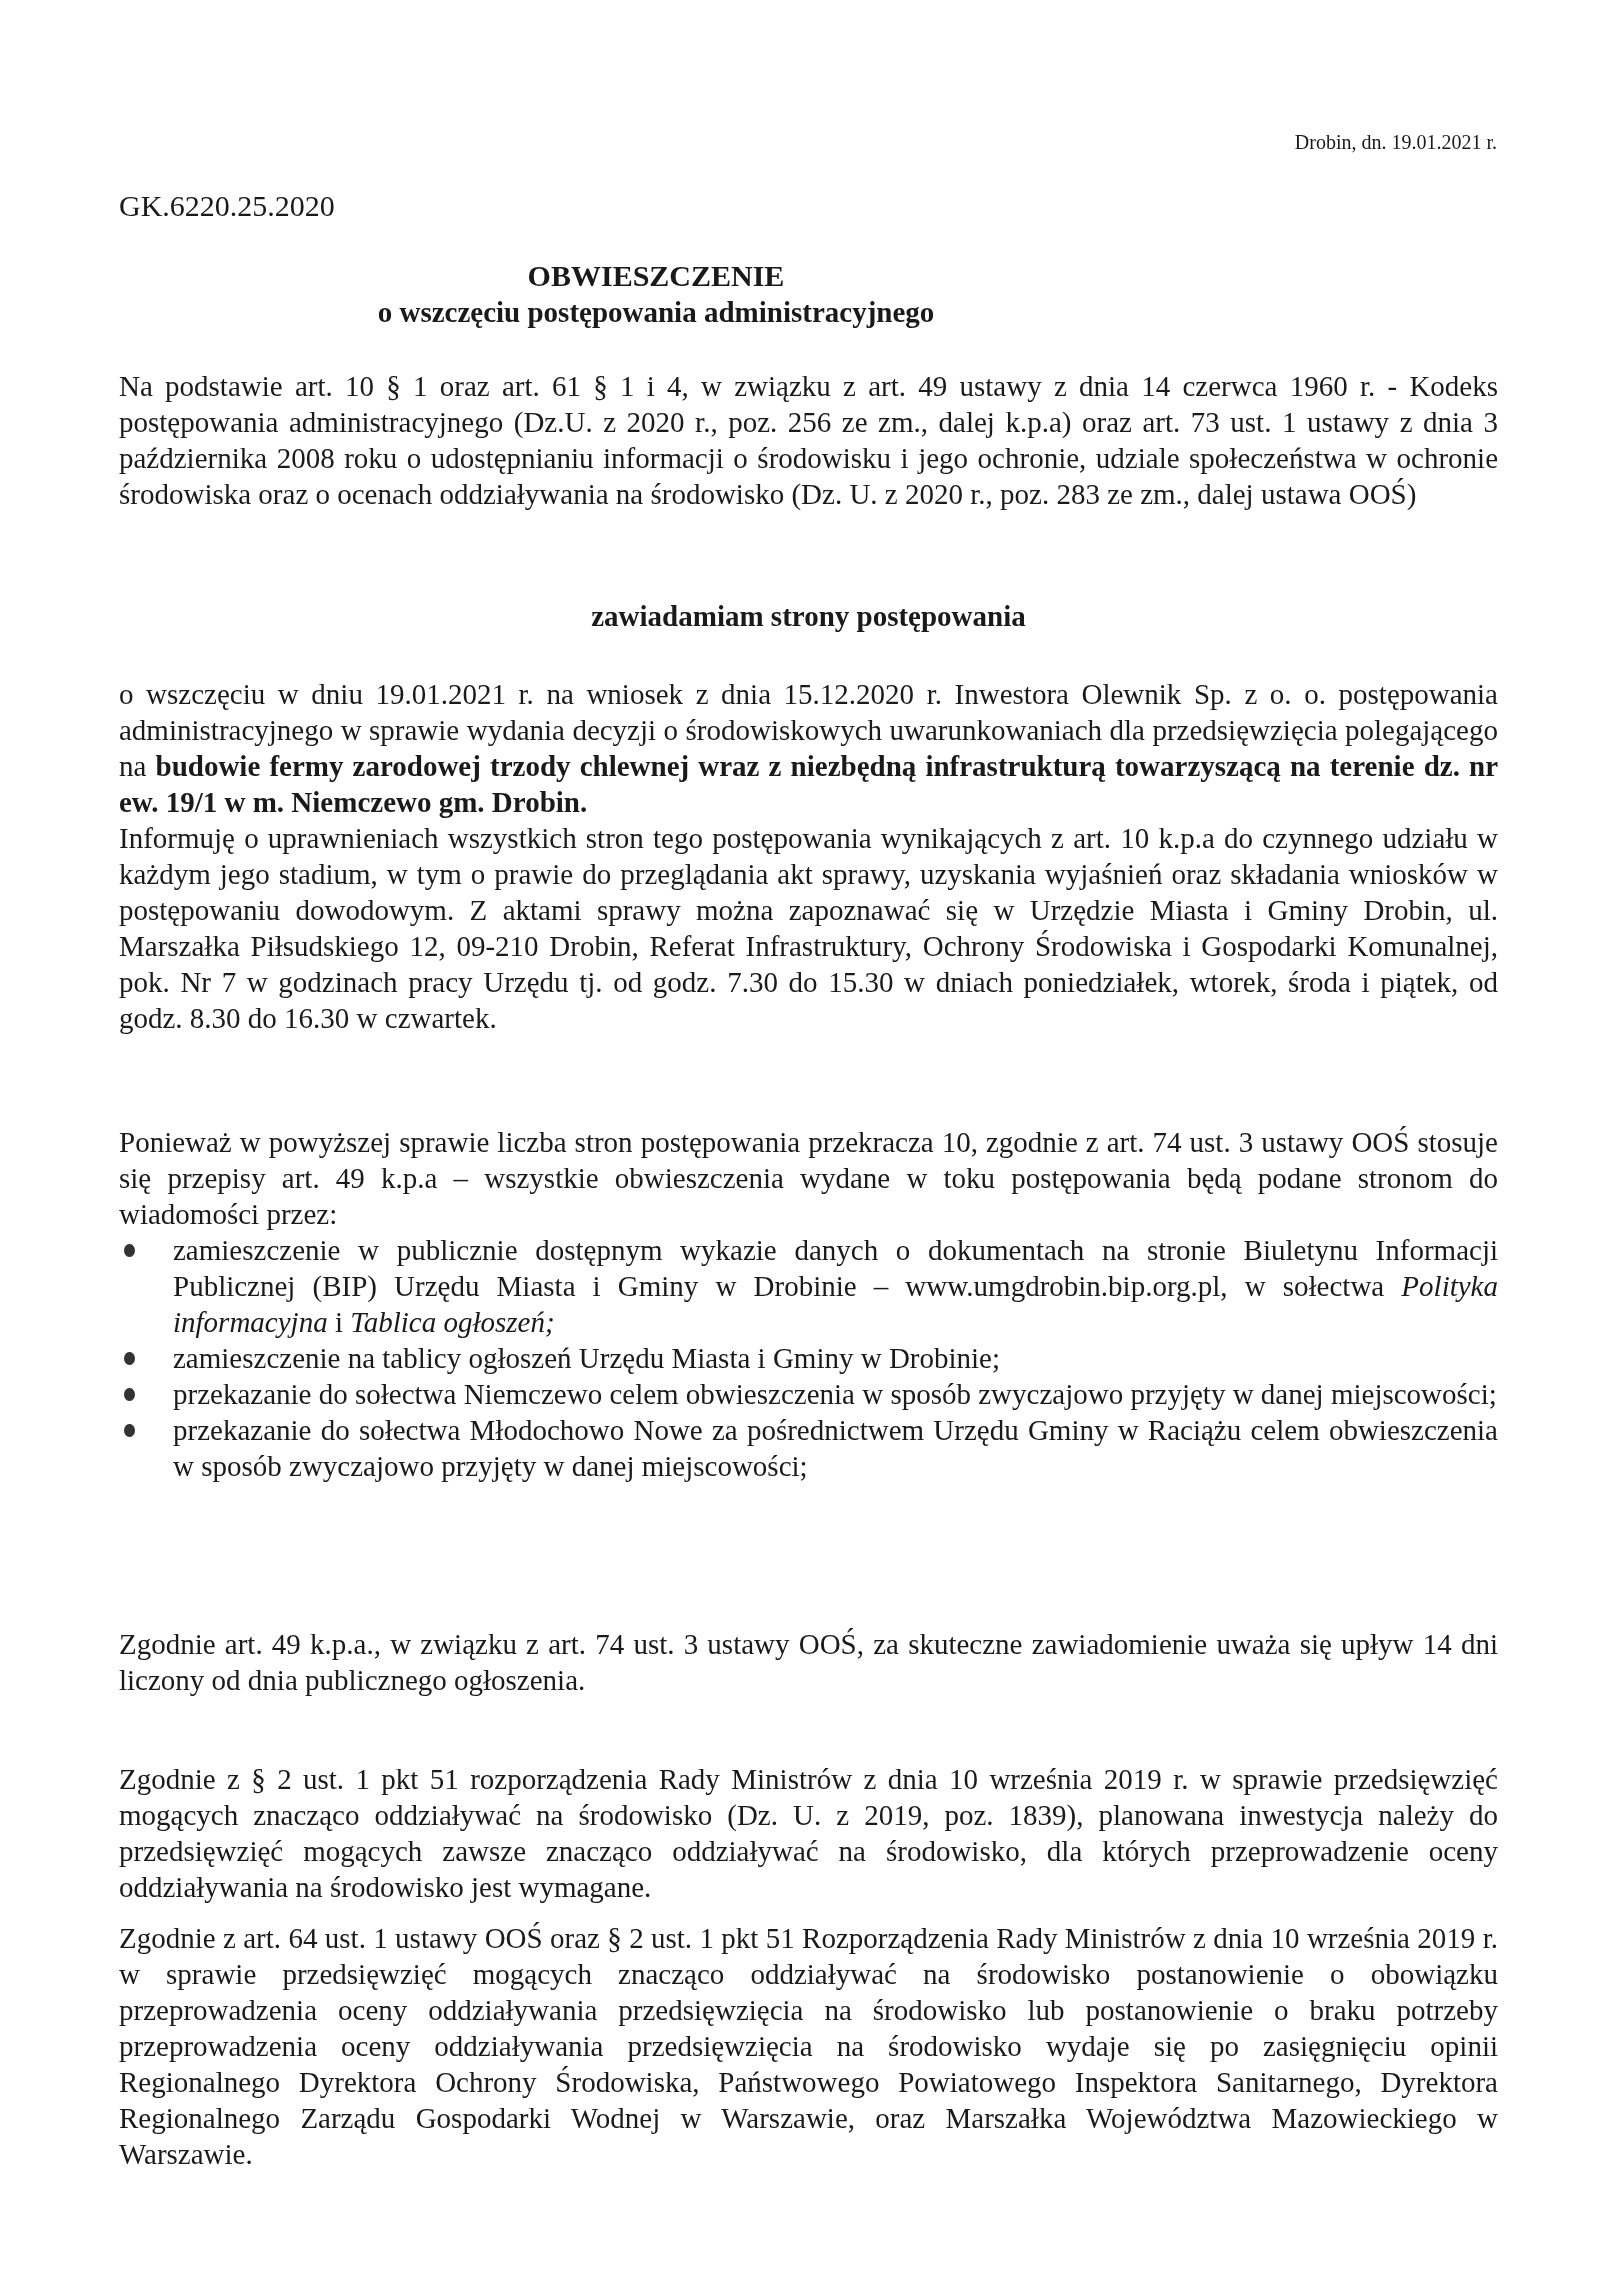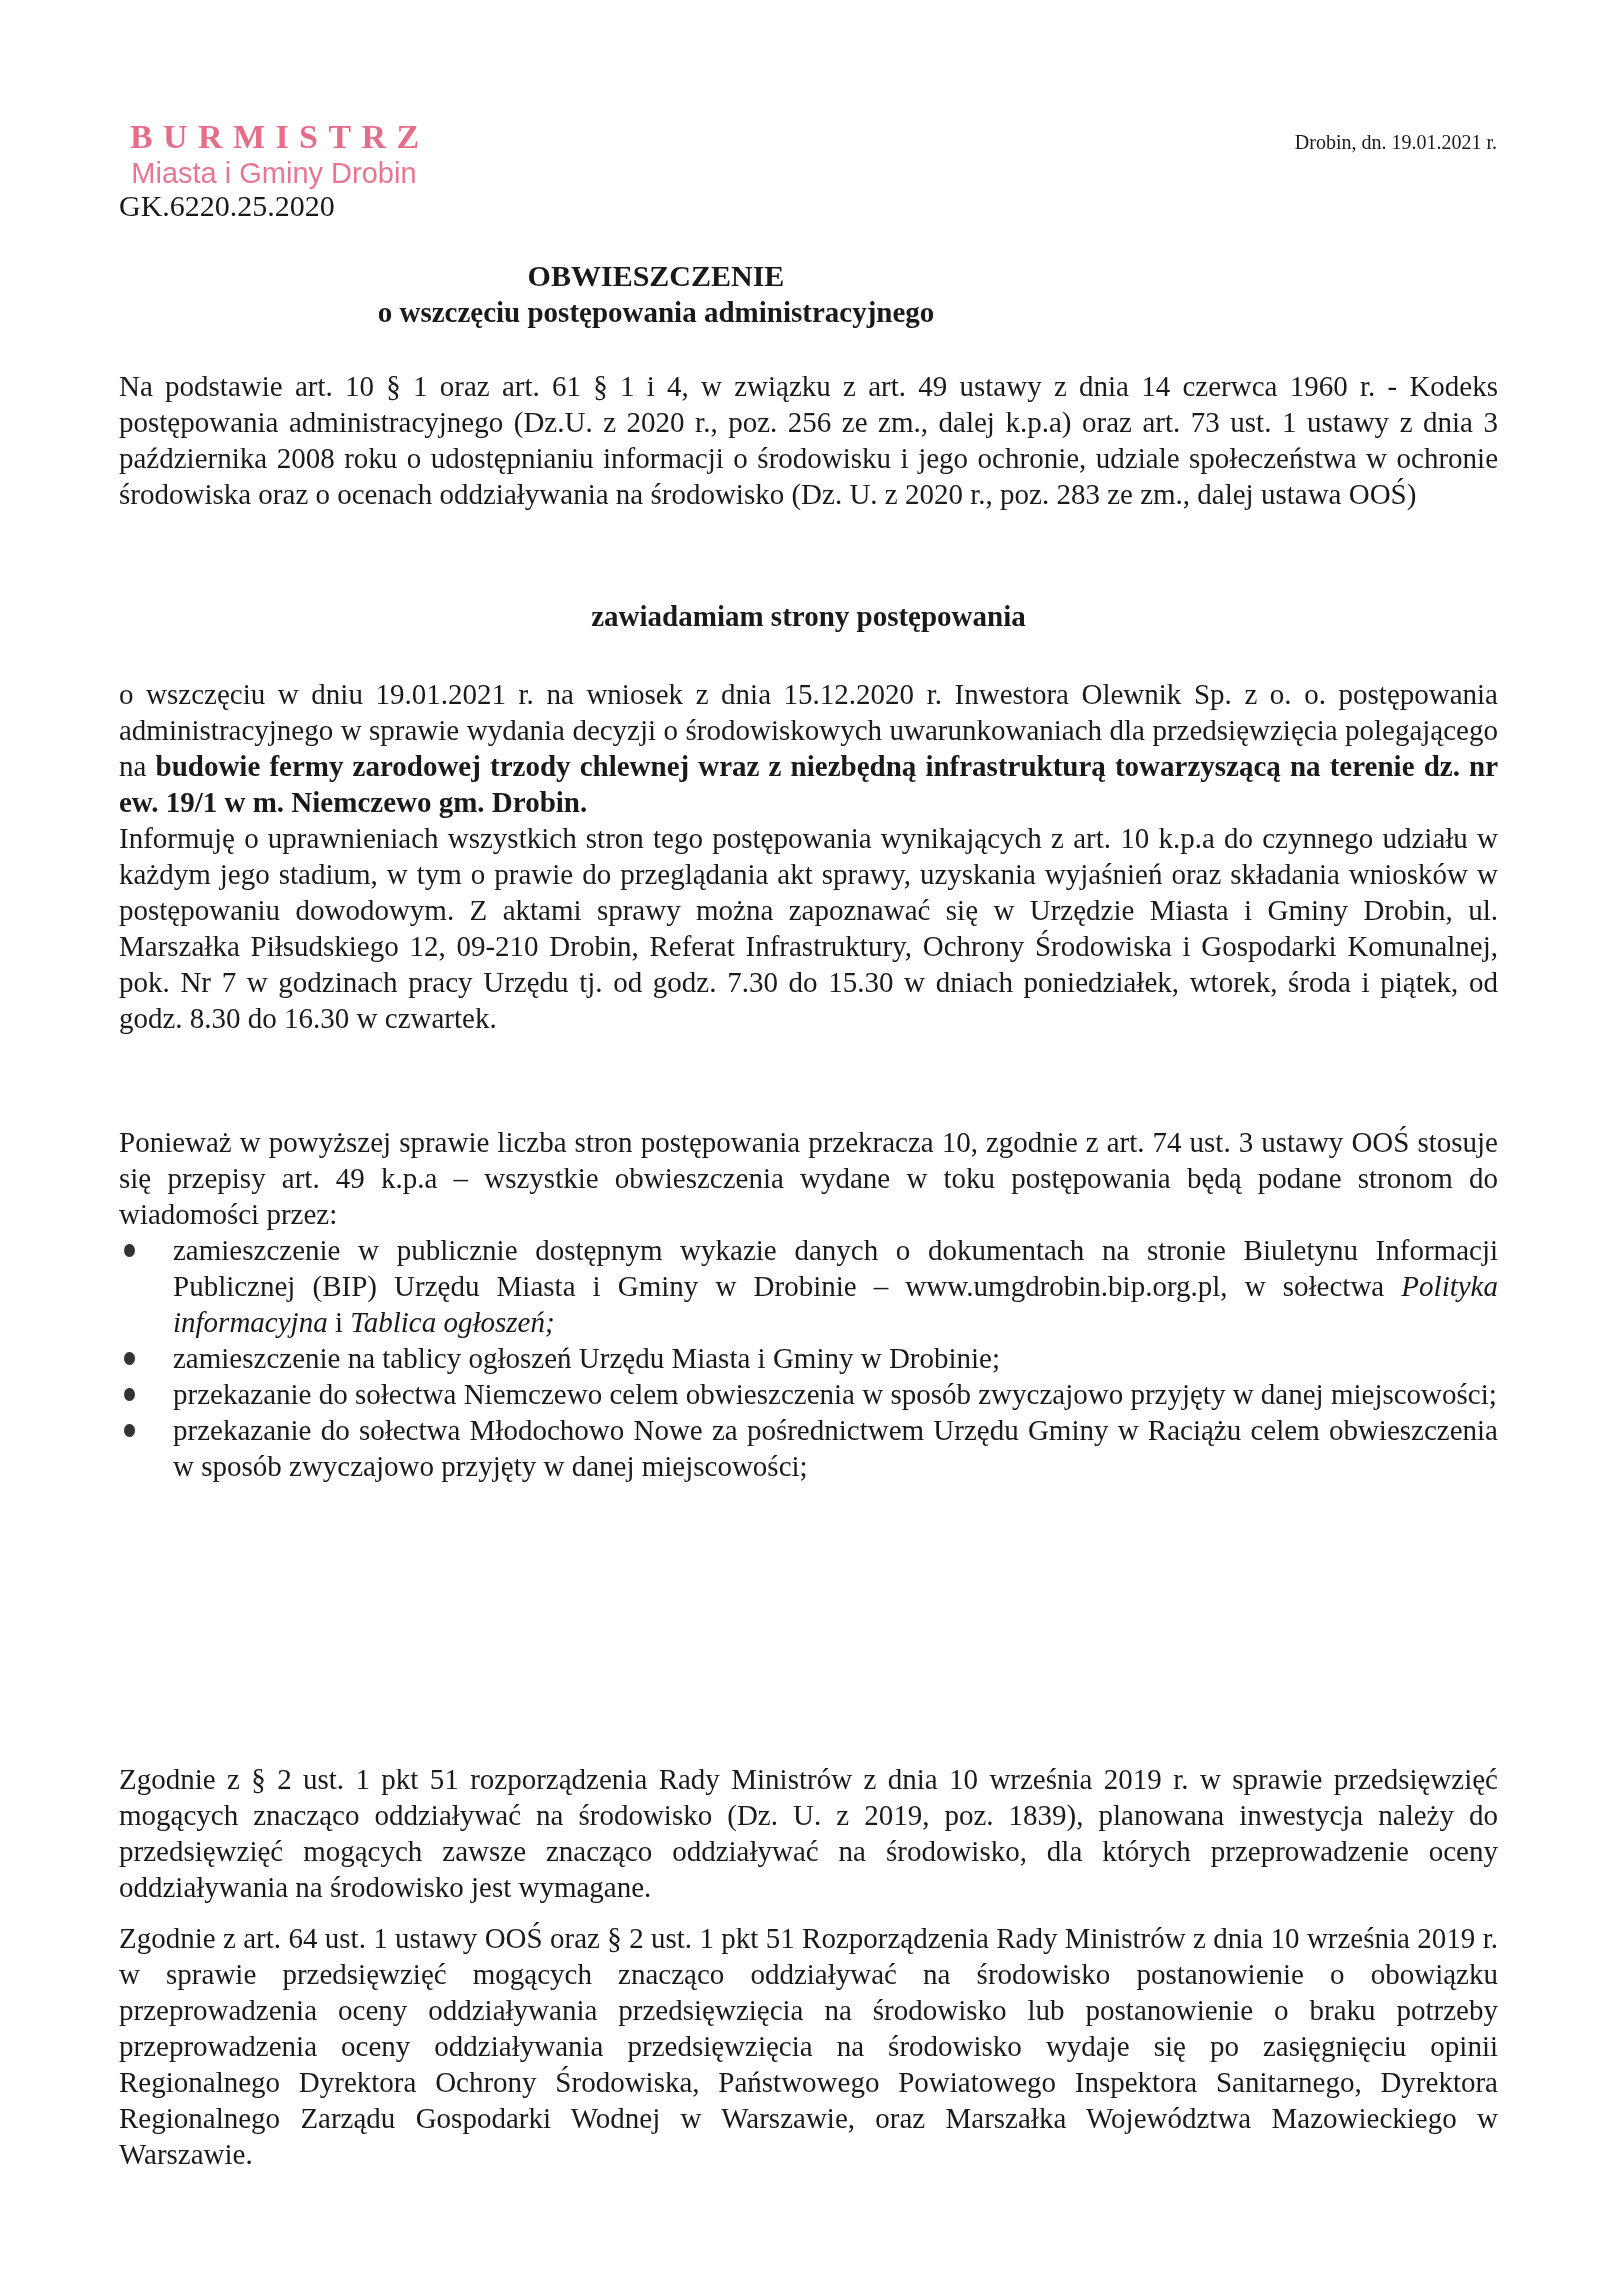--- a/index.html
+++ b/index.html
@@ -44,24 +44,20 @@
   ul.bullets li .bullet {
     position: absolute; left: 5.2px; top: 11.7px; width: 10.4px; height: 13px;
     border-radius: 50%; background: #333;
   }
 </style>
 </head>
 <body>
 
 <div class="page">
 
-  <div class="stamp">
-    <div class="stamp-line1">BURMISTRZ</div>
-    <div class="stamp-line2">Miasta i Gminy Drobin</div>
-  </div>
 
   <div class="ref">GK.6220.25.2020</div>
   <div class="date">Drobin, dn. 19.01.2021 r.</div>
 
   <div class="title-block">
     <div class="title">OBWIESZCZENIE</div>
     <div class="subtitle">o wszczęciu postępowania administracyjnego</div>
   </div>
 
   <div class="body" style="top:368px;">
@@ -92,20 +88,23 @@
         <span class="bullet"></span>
         <span>przekazanie do sołectwa Niemczewo celem obwieszczenia w sposób zwyczajowo przyjęty w danej miejscowości;</span>
       </li>
       <li>
         <span class="bullet"></span>
         <span>przekazanie do sołectwa Młodochowo Nowe za pośrednictwem Urzędu Gminy w Raciążu celem obwieszczenia w sposób zwyczajowo przyjęty w danej miejscowości;</span>
       </li>
     </ul>
   </div>
 
+  <div class="body" style="top:1626px;">
+    <p>Zgodnie art. 49 k.p.a., w związku z art. 74 ust. 3 ustawy OOŚ, za skuteczne zawiadomienie uważa się upływ 14 dni liczony od dnia publicznego ogłoszenia.</p>
+  </div>
 
   <div class="body" style="top:1737px;margin-top:24px;">
     <p>Zgodnie z § 2 ust. 1 pkt 51 rozporządzenia Rady Ministrów z dnia 10 września 2019 r. w sprawie przedsięwzięć mogących znacząco oddziaływać na środowisko (Dz. U. z 2019, poz. 1839), planowana inwestycja należy do przedsięwzięć mogących zawsze znacząco oddziaływać na środowisko, dla których przeprowadzenie oceny oddziaływania na środowisko jest wymagane.</p>
   </div>
 
   <div class="body" style="top:1920px;">
     <p>Zgodnie z art. 64 ust. 1 ustawy OOŚ oraz § 2 ust. 1 pkt 51 Rozporządzenia Rady Ministrów z dnia 10 września 2019 r. w sprawie przedsięwzięć mogących znacząco oddziaływać na środowisko postanowienie o obowiązku przeprowadzenia oceny oddziaływania przedsięwzięcia na środowisko lub postanowienie o braku potrzeby przeprowadzenia oceny oddziaływania przedsięwzięcia na środowisko wydaje się po zasięgnięciu opinii Regionalnego Dyrektora Ochrony Środowiska, Państwowego Powiatowego Inspektora Sanitarnego, Dyrektora Regionalnego Zarządu Gospodarki Wodnej w Warszawie, oraz Marszałka Województwa Mazowieckiego w Warszawie.</p>
   </div>
 
 </div>

